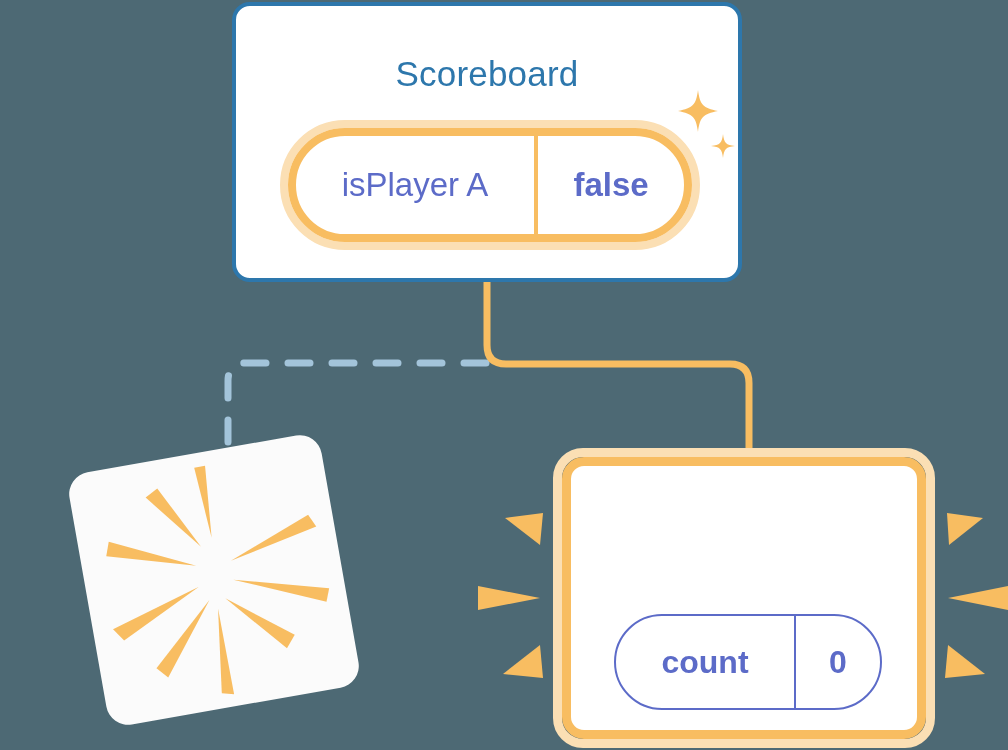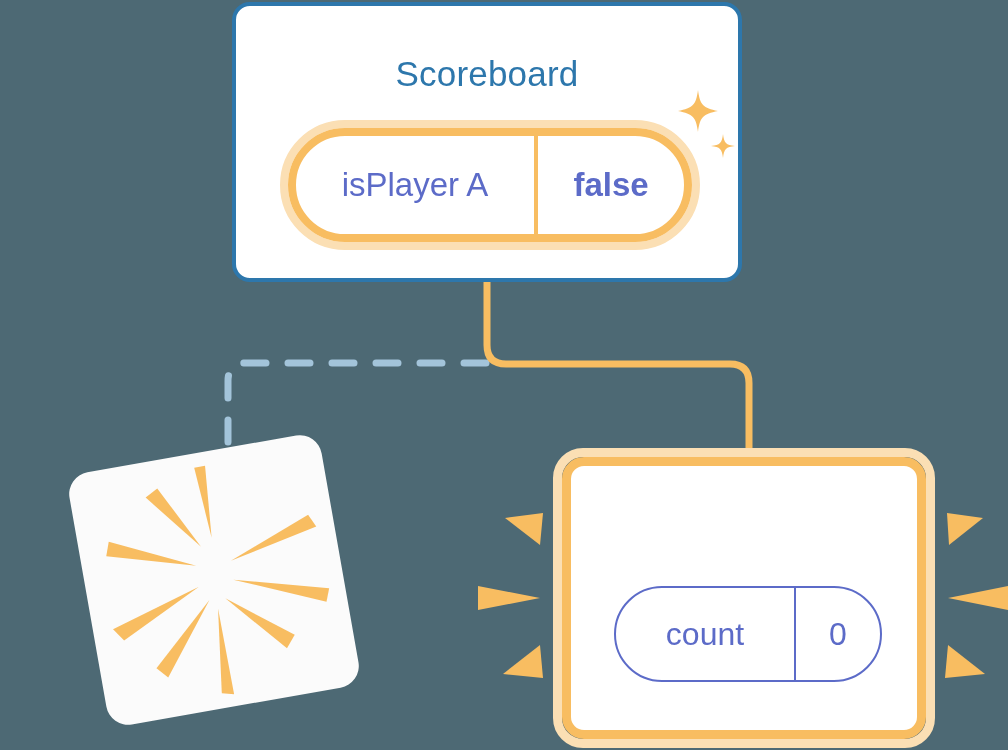--- a/index.html
+++ b/index.html
@@ -152,29 +152,30 @@
     top: 56px;
     width: 100%;
     text-align: center;
     color: #2d77ac;
     font-size: 35px;
     font-weight: 400;
   }
   #counter-pill {
     position: absolute;
     left: 43px;
-    top: 120px;
+    top: 148px;
     width: 268px;
     height: 96px;
     box-sizing: border-box;
     border: 2px solid #5c6bc8;
     border-radius: 48px;
     background: #ffffff;
     display: flex;
     align-items: stretch;
+    font-weight: bold;
   }
   #counter-pill-key {
     flex: 0 0 178px;
     display: flex;
     align-items: center;
     justify-content: center;
     color: #5c6bc8;
     font-size: 32px;
   }
   #counter-pill-divider {

